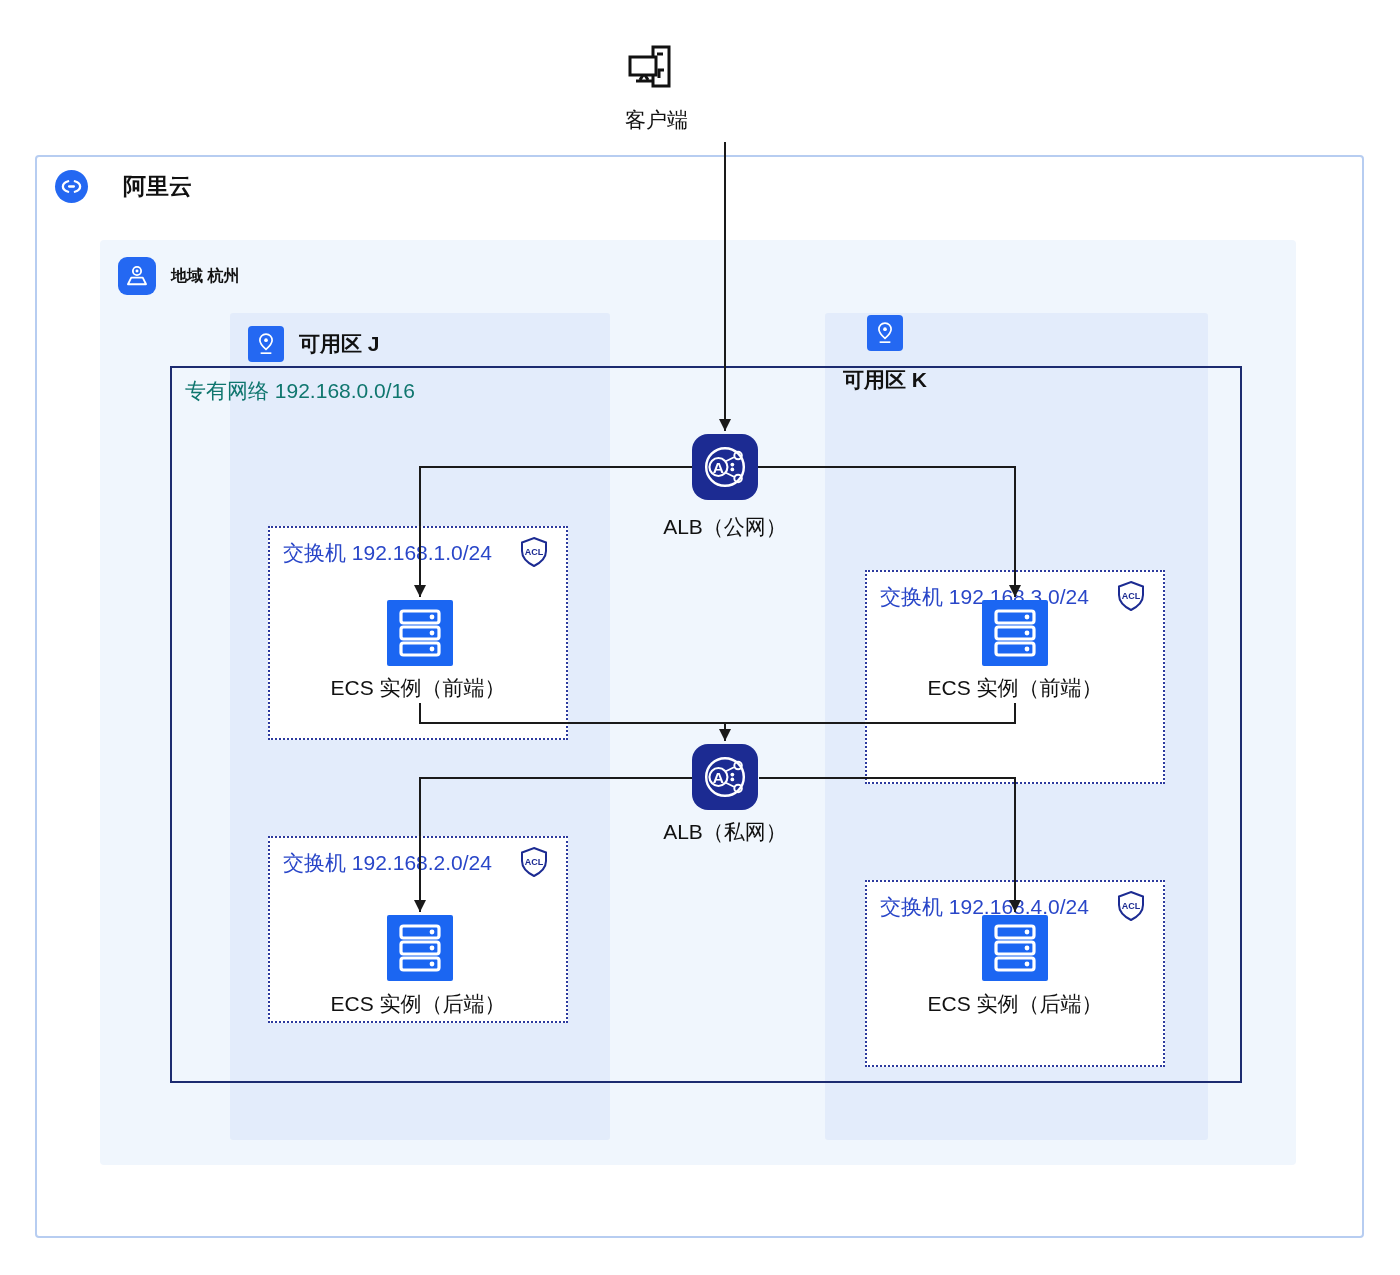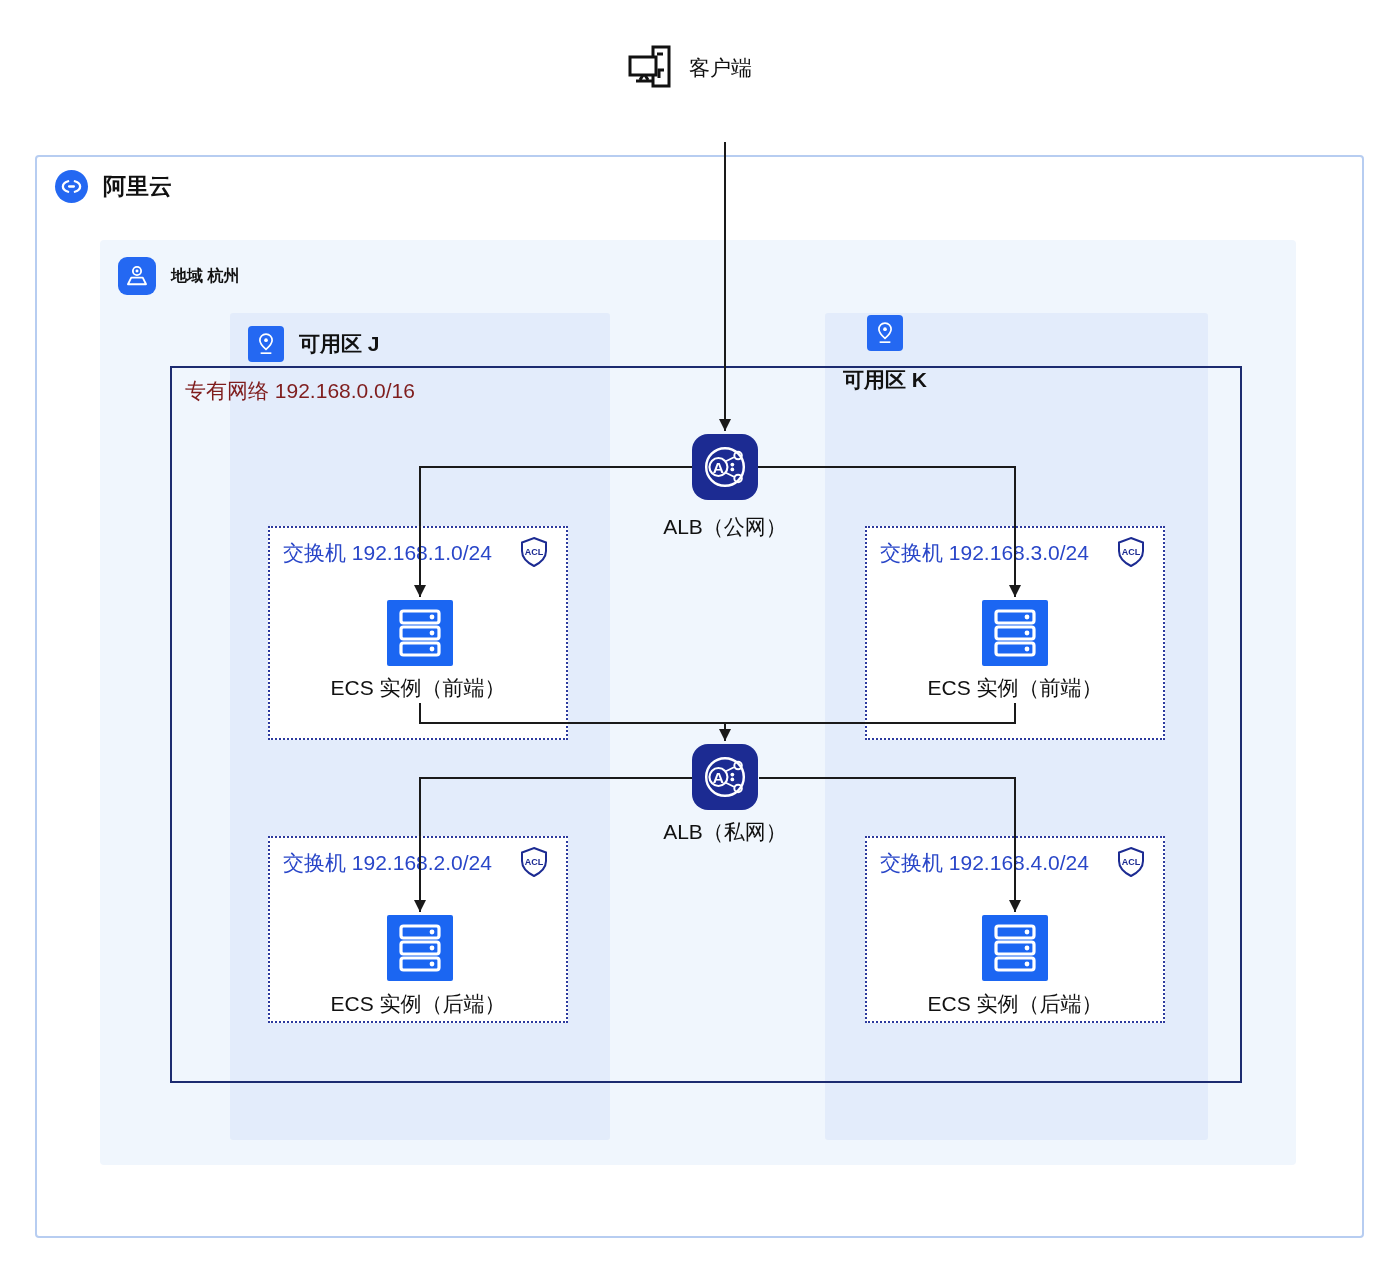--- a/index.html
+++ b/index.html
@@ -16,56 +16,56 @@
     background:#e3ecfb; border-radius:3px; z-index:3; }
   .zone-j { left:230px; }
   .zone-k { left:825px; width:383px; }
   .vpc-box { position:absolute; left:170px; top:366px; width:1072px; height:717px;
     border:2px solid #1c2b70; background:transparent; z-index:4; }
   .switch-box { position:absolute; width:300px; background:#ffffff;
     border:2px dotted #2c3a9e; z-index:5;padding-left:33px; }
   .sw-top { top:526px; height:214px; }
   .sw-bottom { top:836px; height:187px; }
   .sw-left { left:268px; }
-  .sw-right { left:865px; }
+  .sw-right { left:865px;margin-top:44px; }
 
   
   .hdr { position:absolute; display:flex; align-items:center; gap:15px; z-index:7; }
   .hdr-label { font-weight:bold; color:#111; white-space:nowrap; }
   .provider-hdr { left:55px; top:170px; }
-  .provider-hdr .hdr-label { font-size:23px; }
+  .provider-hdr .hdr-label { font-size:23px;margin-left:20px; }
   .region-hdr { left:118px; top:257px; }
   .region-hdr .hdr-label { font-size:16px; }
   .zone-hdr .hdr-label { font-size:21px; }
   .zone-hdr-j { left:248px; top:326px; }
   .zone-hdr-k { left:843px; top:315px;flex-direction:column; }
 
   .vpc-label { position:absolute; left:185px; top:377px; font-size:21px;
-    color:#7f1d1d; z-index:7; white-space:nowrap; }
+    color:#0f766e; z-index:7; white-space:nowrap; }
 
   .switch-label { position:absolute; left:13px; top:11px; font-size:21px;
     color:#2946c8; z-index:7; white-space:nowrap; }
 
   .node-label { position:absolute; font-size:21px; color:#111; text-align:center;
     z-index:7; white-space:nowrap; }
 
   
   .logo-circle { width:33px; height:33px; border-radius:50%; background:#2468f2;
     display:flex; align-items:center; justify-content:center; flex:0 0 auto; }
   .tile { display:flex; align-items:center; justify-content:center; flex:0 0 auto; }
   .region-tile { width:38px; height:38px; border-radius:9px; background:#2468f2; }
   .zone-tile { width:36px; height:36px; border-radius:4px; background:#2468f2; }
   .alb-tile { position:absolute; width:66px; height:66px; border-radius:16px;
     background:#1c2b92; display:flex; align-items:center; justify-content:center; z-index:7; }
   .ecs-tile { position:absolute; width:66px; height:66px; border-radius:2px;
     background:#1b66f2; display:flex; align-items:center; justify-content:center; z-index:7; }
   .acl-badge { position:absolute; right:16px; top:8px; z-index:7; }
 
   .client-node { position:absolute; left:625px; top:44px; width:200px;
-    display:flex; align-items:center; gap:14px; z-index:7; }
+    display:flex; flex-direction:column; align-items:flex-start; gap:14px; z-index:7; }
 
   
   .wires { position:absolute; left:0; top:0; width:1400px; height:1275px;
     z-index:6; pointer-events:none; }
 </style>
 </head>
 <body>
 
 <div class="stage">
 

